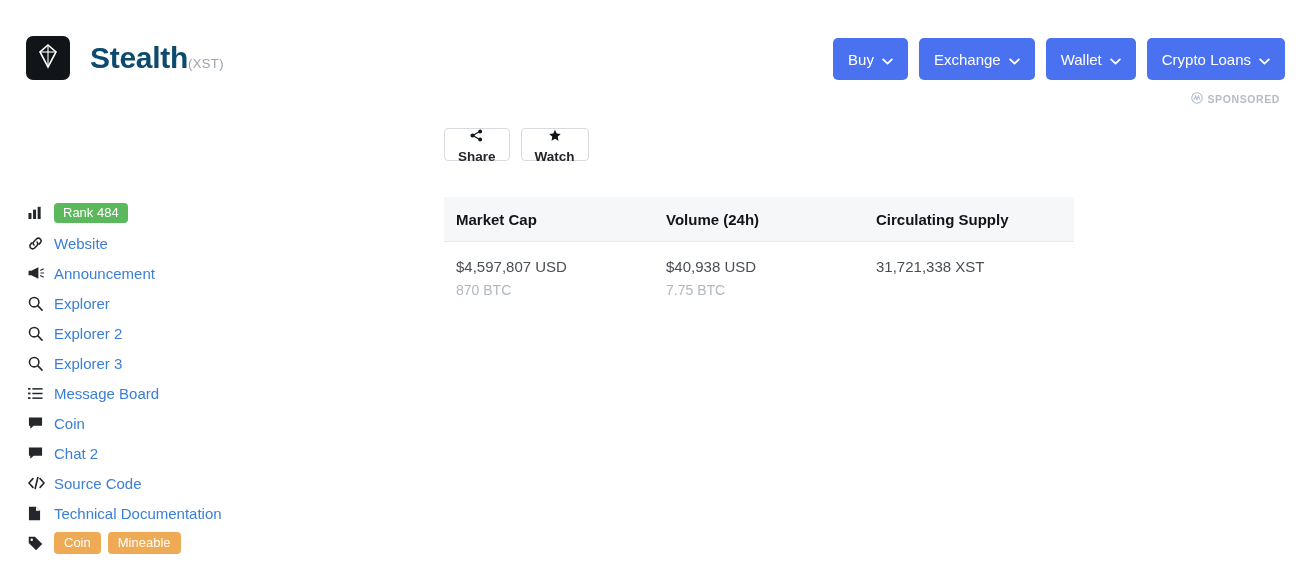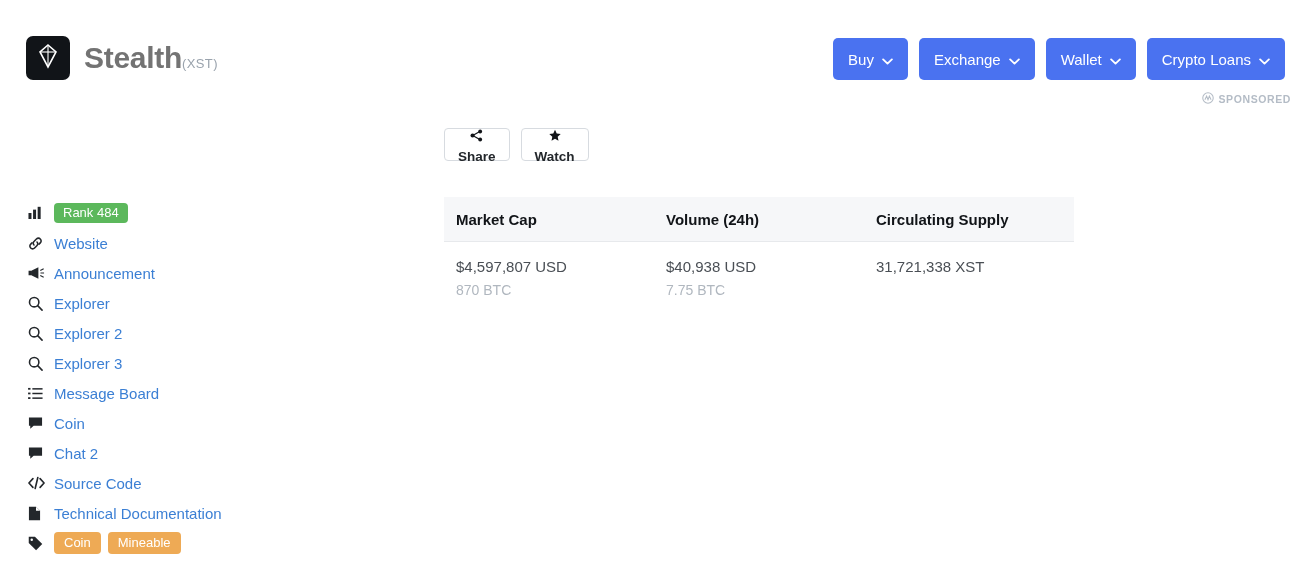--- a/index.html
+++ b/index.html
@@ -18,22 +18,22 @@
     position: absolute; left: 26px; top: 36px;
     display: flex; align-items: center; gap: 14px;
   }
   .coin-logo {
     width: 44px; height: 44px; border-radius: 7px;
     background: #111418;
     display: flex; align-items: center; justify-content: center;
     flex: 0 0 auto;
   }
   .coin-name {
-    font-size: 30px; font-weight: bold; color: #737373;
-    letter-spacing: -0.3px; line-height: 1;
+    font-size: 30px; font-weight: bold; color: #0c4a6e;
+    letter-spacing: -0.3px; line-height: 1; margin-left: 6px;
   }
   .coin-ticker {
     font-size: 13px; font-weight: normal; color: #9aa3ad;
     letter-spacing: 0.4px; 
   }
 
   
   .price-block { position: absolute; left: 443px; top: 43px; }
   .price-main { display: flex; align-items: baseline; white-space: nowrap; }
   .price-usd { font-size: 29px; color: #111418; letter-spacing: -0.4px; }
@@ -53,21 +53,21 @@
 
   
   .nav-btns { position: absolute; right: 15px; top: 38px; display: flex; gap: 11px; margin-left: 27px; }
   .btn-blue {
     height: 42px; padding: 0 15px; border: none; border-radius: 5px;
     background: #4a72f0; color: #fff; font-size: 15px;
     display: flex; align-items: center; gap: 8px; cursor: pointer;
     font-family: "Liberation Sans", sans-serif;
   }
   .sponsored {
-    position: absolute; right: 9px; top: 92px;
+    position: absolute; right: 20px; top: 92px;
     display: flex; align-items: center; gap: 5px;
     font-size: 10.5px; color: #b4bcc6; letter-spacing: 0.6px; font-weight: bold;
   }
 
   
   .sidebar { position: absolute; left: 28px; top: 198px; width: 250px; }
   .side-row { display: flex; align-items: center; height: 30px; }
   .side-ic {
     width: 26px; flex: 0 0 26px; display: flex; align-items: center;
     justify-content: flex-start; color: #23272b;

